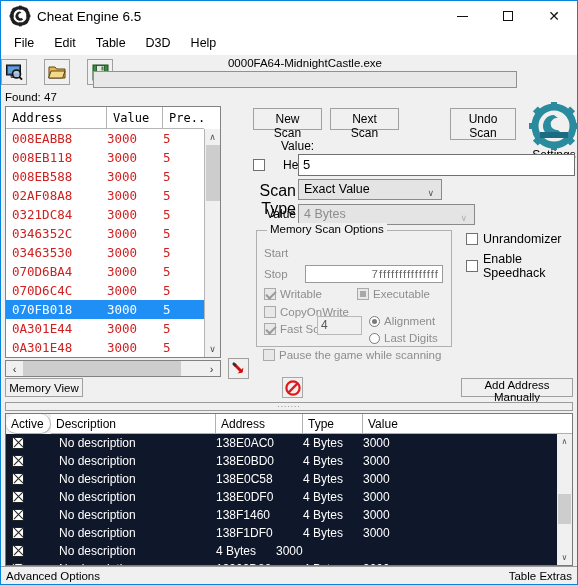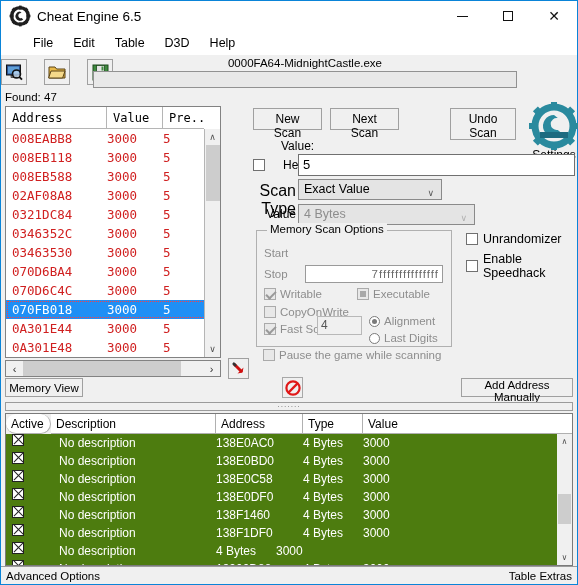--- a/index.html
+++ b/index.html
@@ -23,21 +23,21 @@
   }
   .title-icon{width:22px;height:22px;margin-left:8px;margin-right:6px;flex:0 0 auto;position:relative;}
   .title-text{font-size:13.5px;color:#000;flex:1 1 auto;}
   .winbtns{display:flex;height:30px;flex:0 0 auto;}
   .winbtn{width:46px;height:30px;display:flex;align-items:center;justify-content:center;
           font-size:12px;color:#111;background:#fff;}
   .glyph-min{display:block;width:11px;height:1px;background:#111;}
   .glyph-max{display:block;width:10px;height:10px;border:1px solid #111;box-sizing:border-box;}
   .glyph-close{display:block;font-size:14px;line-height:14px;font-family:"DejaVu Sans",sans-serif;}
   
-  .menubar{height:24px;background:#fff;display:flex;align-items:center;padding-left:22px;
+  .menubar{height:24px;background:#fff;display:flex;align-items:center;padding-left:3px;
            flex:0 0 auto;}
   .menuitem{padding:2px 10px;font-size:12.5px;color:#000;}
   
   .toolbar{
     position:relative;height:34px;background:#f0f0f0;display:flex;align-items:center;
     padding-left:0;flex:0 0 auto;gap:12px;
   }
   .tbtn{
     width:26px;height:26px;margin-right:5px;border:1px solid #a0a0a0;background:#f0f0f0;
     display:flex;align-items:center;justify-content:center;box-sizing:border-box;position:relative;
@@ -172,21 +172,21 @@
   }
   .t-head{display:flex;height:20px;background:#f0f0f0;flex:0 0 auto;}
   .t-head div{font-size:12px;line-height:20px;padding-left:5px;box-sizing:border-box;
               border-right:1px solid #b0b0b0;border-bottom:1px solid #b0b0b0;background:#fff;}
   .th-active{width:45px;border-radius:10px;}
   .th-desc{width:165px;}
   .th-addr{width:87px;}
   .th-type{width:60px;}
   .th-value{flex:1 1 auto;border-right:none !important;}
   .t-body{flex:1 1 auto;position:relative;overflow:hidden;background:#fff;}
-  .t-row{display:flex;height:18px;align-items:flex-start;background:#4d7c0f;}
+  .t-row{display:flex;height:18px;align-items:center;background:#0f172a;}
   .t-row div{font-size:12px;color:#fff;line-height:18px;box-sizing:border-box;}
   .td-active{width:45px;display:flex;align-items:center;padding-left:6px;}
   .td-desc{width:165px;padding-left:8px;}
   .td-addr{width:87px;}
   .td-type{width:60px;}
   .td-value{flex:1 1 auto;}
   .xbox{width:12px;height:12px;border:1px solid #222;background:#fff;position:relative;box-sizing:border-box;}
   .xbox::before,.xbox::after{content:"";position:absolute;left:-1px;top:4px;width:13px;height:1px;background:#222;}
   .xbox::before{transform:rotate(45deg);}
   .xbox::after{transform:rotate(-45deg);}

